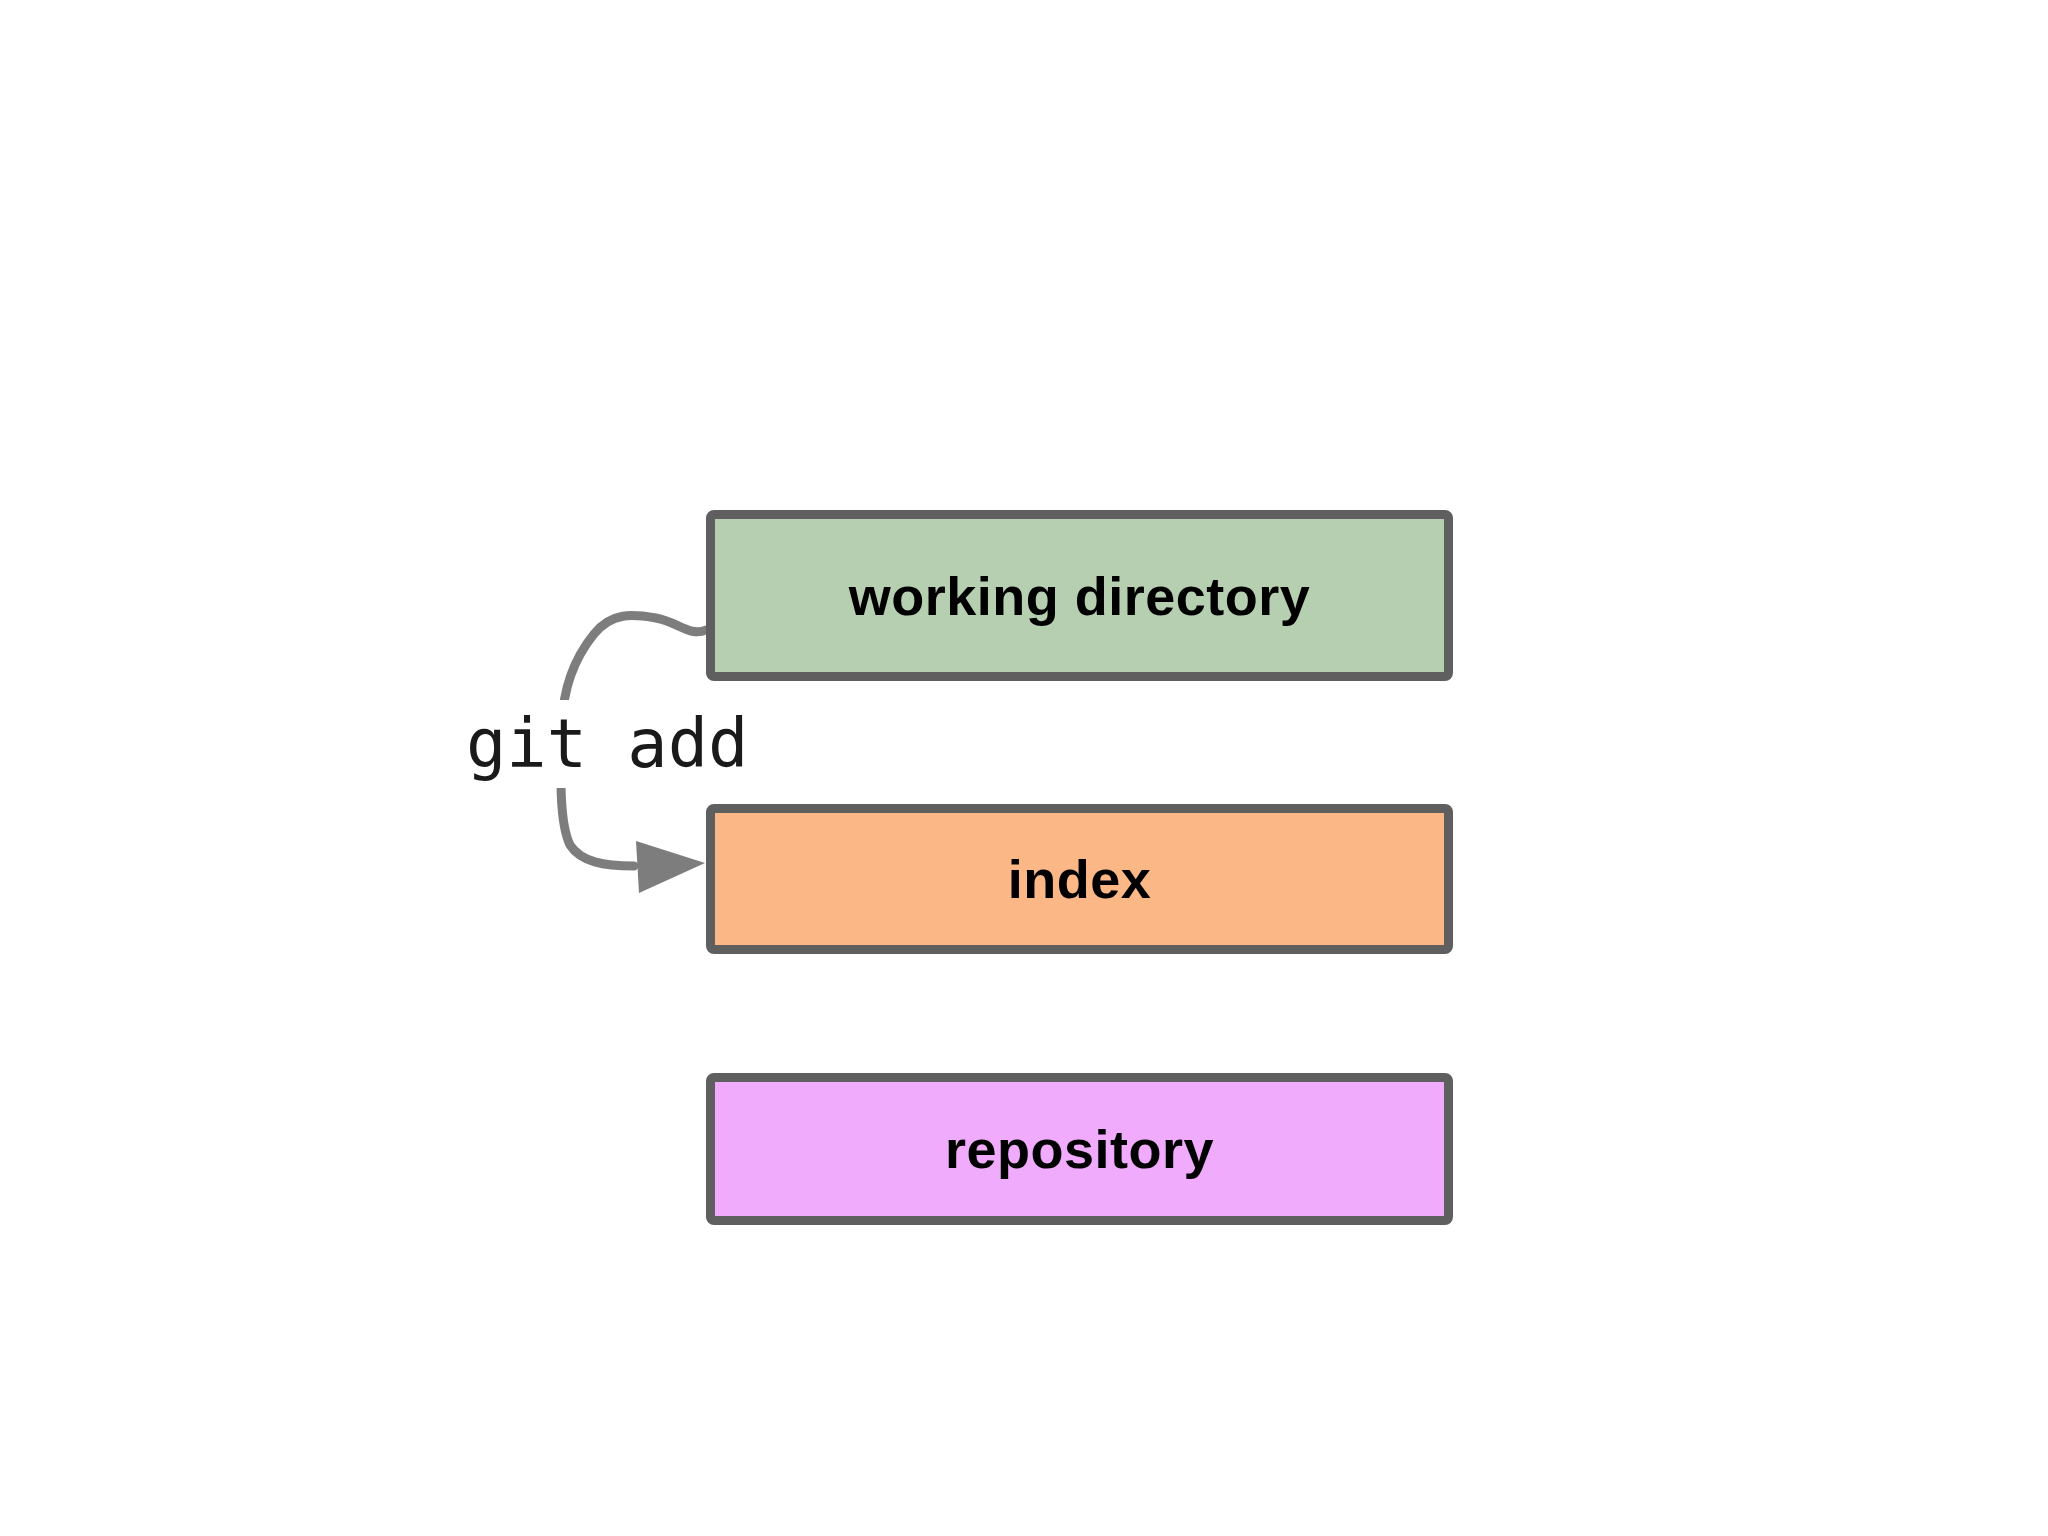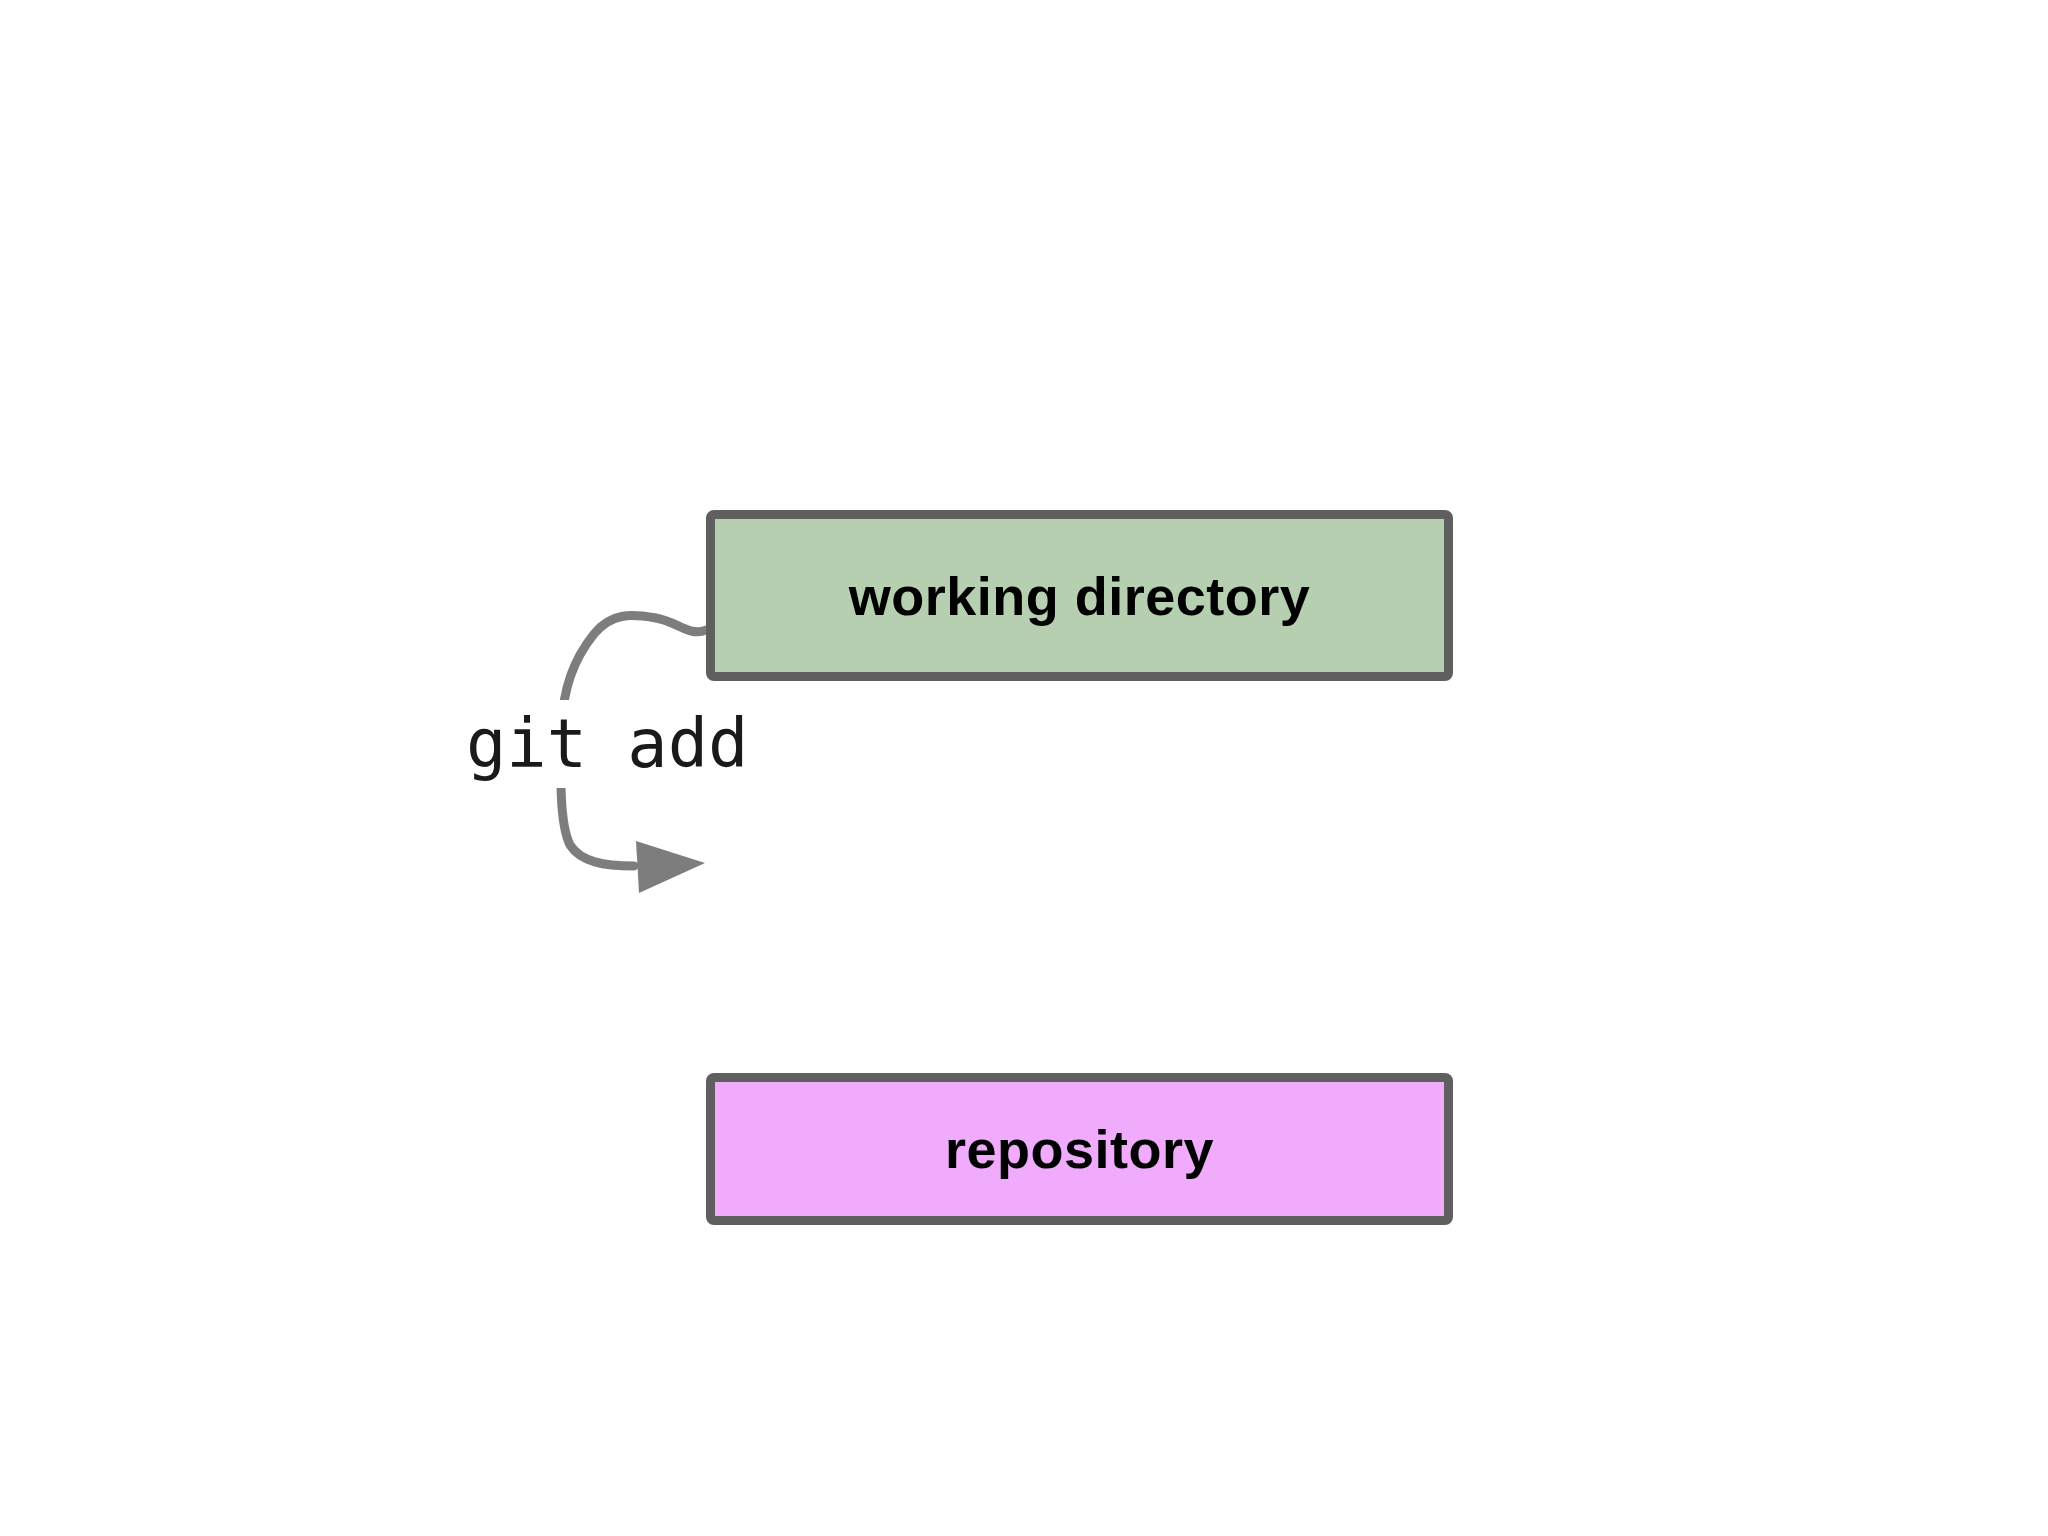--- a/index.html
+++ b/index.html
@@ -80,18 +80,21 @@
   </svg>
 
   <div class="flow-box box-working-directory" style="background-color: rgb(182, 207, 177); border-color: rgb(95, 95, 95); color: rgb(0, 0, 0);">
     <span>working directory</span>
   </div>
 
   <div class="edge-label">
     <span>git add</span>
   </div>
 
+  <div class="flow-box box-index" style="background-color: rgb(252, 183, 135); border-color: rgb(95, 95, 95); color: rgb(0, 0, 0);">
+    <span>index</span>
+  </div>
 
   <div class="flow-box box-repository" style="background-color: #f0abfc; border-color: rgb(95, 95, 95); color: rgb(0, 0, 0);">
     <span>repository</span>
   </div>
 
 </div>
 
 </body></html>

